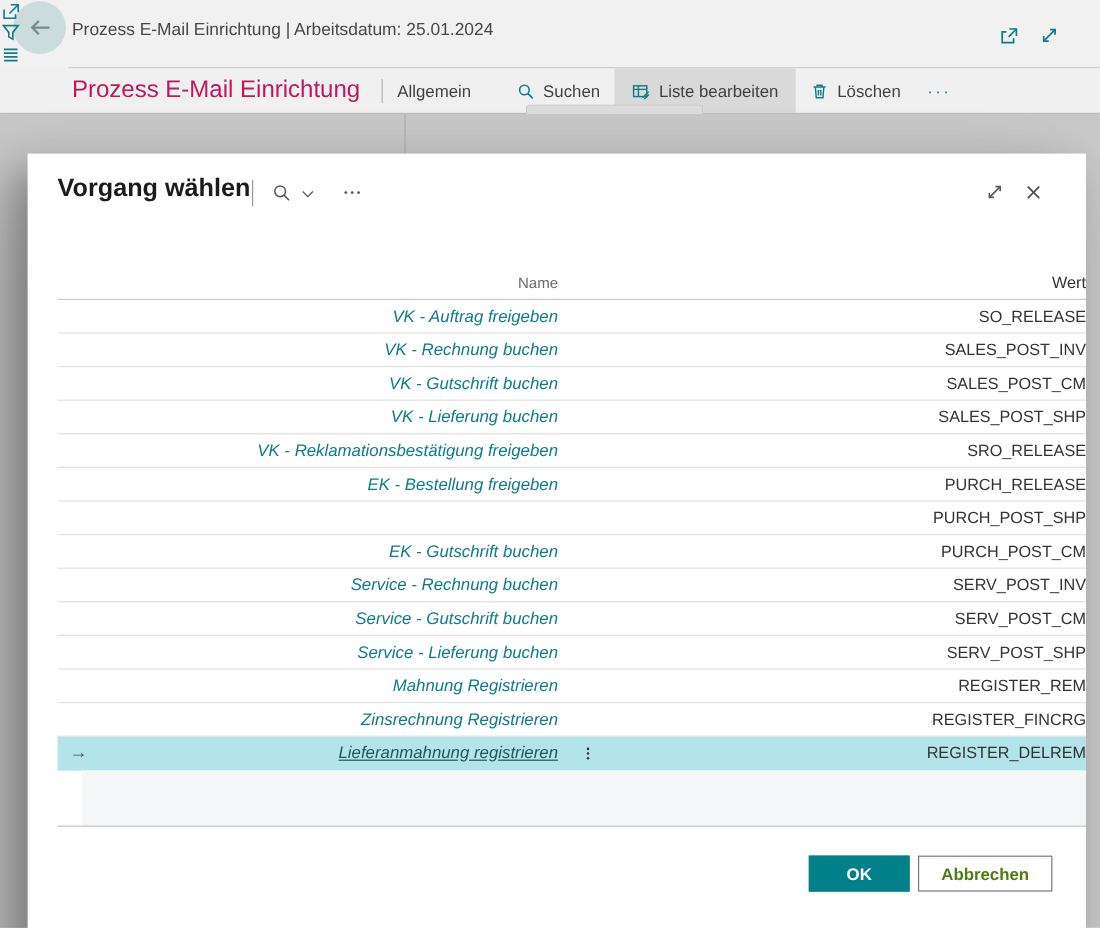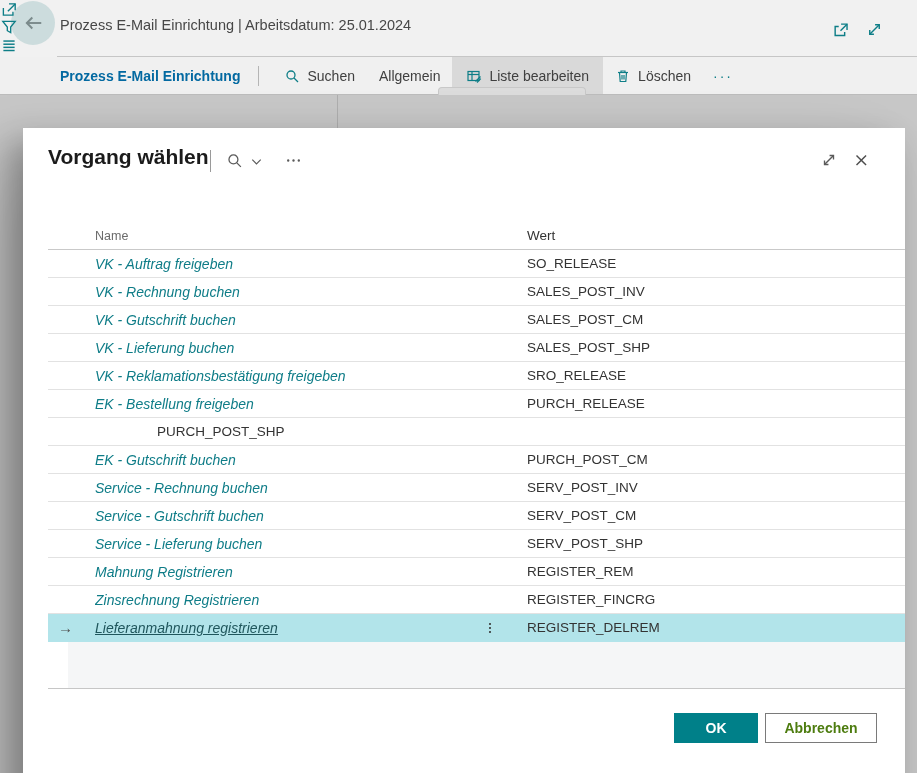--- a/index.html
+++ b/index.html
@@ -14,21 +14,21 @@
   #back-btn { position:absolute; left:11px; top:1px; width:44px; height:44px; border-radius:50%;
     background:#ccdcdd; color:#7b8a8b; display:flex; align-items:center; justify-content:center; cursor:pointer; }
   #topbar-title { position:absolute; left:60px; top:17px; font-size:14.5px; color:#474747; }
   .topbar-icon { position:absolute; top:20px; width:19px; height:19px; color:#0e7e87; cursor:pointer; }
   #open-window-icon { left:831px; }
   #resize-page-icon { left:865px; }
 
   
   #toolbar { left:0; top:57px; width:917px; height:38px; background:#f0f0f0;
     border-bottom:1px solid #bcbcbc; display:flex; align-items:center; }
-  #toolbar .caption { margin-left:60px; font-size:14px; font-weight:bold; color:#0369a1; }
+  #toolbar .caption { margin-left:60px; font-size:20px; font-weight:normal; color:#be185d; }
   #toolbar .vdiv { width:1px; height:20px; background:#b5b5b5; margin-left:18px; }
   .tb-item { display:flex; align-items:center; gap:7px; height:100%; padding:0 12px;
     font-size:14px; color:#404040; cursor:pointer; }
   .tb-item svg { width:16px; height:16px; color:#0e7e87; }
   #tb-search { margin-left:13px; }
   #tb-edit-list { background:#d9d9d9; padding:0 14px; }
   .tb-more { color:#0e7e87; font-size:14px; letter-spacing:2px; padding:0 10px; cursor:pointer; }
   .right-icons svg { width:18px; height:18px; color:#0e7e87; cursor:pointer; }
 
   
@@ -46,21 +46,21 @@
   #dialog-header .vdiv { position:absolute; left:187px; top:22px; width:1px; height:22px; background:#9a9a9a; }
   .dlg-hicon { position:absolute; color:#5a5a5a; cursor:pointer; }
   #dlg-search-icon  { left:203px; top:24px; width:17px; height:17px; }
   #dlg-chevron-icon { left:226px; top:26px; width:15px; height:15px; }
   #dlg-more-icon    { left:262px; top:24px; width:17px; height:17px; }
   #dlg-resize-icon  { left:797px; top:23px; width:18px; height:18px; }
   #dlg-close-icon   { left:829px; top:23px; width:18px; height:18px; color:#4d4d4d; }
 
   
   #grid { position:absolute; left:25px; top:94px; right:0; }
-  .grid-row { display:flex; align-items:center; height:28px; border-bottom:1px solid #e2e2e2; }
+  .grid-row { display:flex; align-items:center; height:28px; border-bottom:1px solid #e2e2e2;text-align:right; }
   #grid-head { color:#6b6b6b; font-size:12.5px; border-bottom:1px solid #c9c9c9; }
   .cell-sel  { width:47px; flex:none; display:flex; align-items:center; padding-left:10px; }
   .cell-name { width:370px; flex:none; overflow:hidden; white-space:nowrap; }
   .cell-menu { width:50px; flex:none; display:flex; justify-content:center; }
   .cell-val  { flex:1; overflow:hidden; white-space:nowrap; }
   .grid-row .cell-name a { color:#0e7c87; font-size:14px; text-decoration:none; cursor:pointer;font-style:italic; }
   .grid-row .cell-val { color:#333; font-size:13.5px;margin-left:12px; }
   .row-arrow { display:none; color:#4f4f4f; font-size:15px; }
   .kebab { display:none; width:14px; height:16px; color:#333; cursor:pointer; }
   .grid-row.selected { background:#b2e4ea; border-bottom-color:#b2e4ea; }
@@ -98,29 +98,29 @@
     <path d="M4 12 L12 4"></path>
       <path d="M8.5 4 H12 V7.5"></path>
       <path d="M7.5 12 H4 V8.5"></path>
   </svg>
   <div class="hairline"></div>
 </div>
 
 <div id="toolbar" class="abs">
   <div class="caption">Prozess E-Mail Einrichtung</div>
   <div class="vdiv"></div>
+  <div class="tb-item">
+    <span>Allgemein</span>
+  </div>
   <div id="tb-search" class="tb-item">
     <svg viewBox="0 0 16 16" fill="none" stroke="currentColor" stroke-width="1.3">
       <circle cx="7" cy="7" r="4"></circle>
         <path d="M10 10 L14 14"></path>
     </svg>
     <span>Suchen</span>
-  </div>
-  <div class="tb-item">
-    <span>Allgemein</span>
   </div>
   <div id="tb-edit-list" class="tb-item">
     <svg viewBox="0 0 16 16" fill="none" stroke="currentColor" stroke-width="1.2">
       <rect x="2" y="3.5" width="11" height="9"></rect>
         <path d="M2 6.5 H13"></path>
         <path d="M6 3.5 V12.5"></path>
         <path d="M9.5 13.5 L14.5 8.5"></path>
         <path d="M11 14.5 L14.8 10.7"></path>
     </svg>
     <span>Liste bearbeiten</span>

